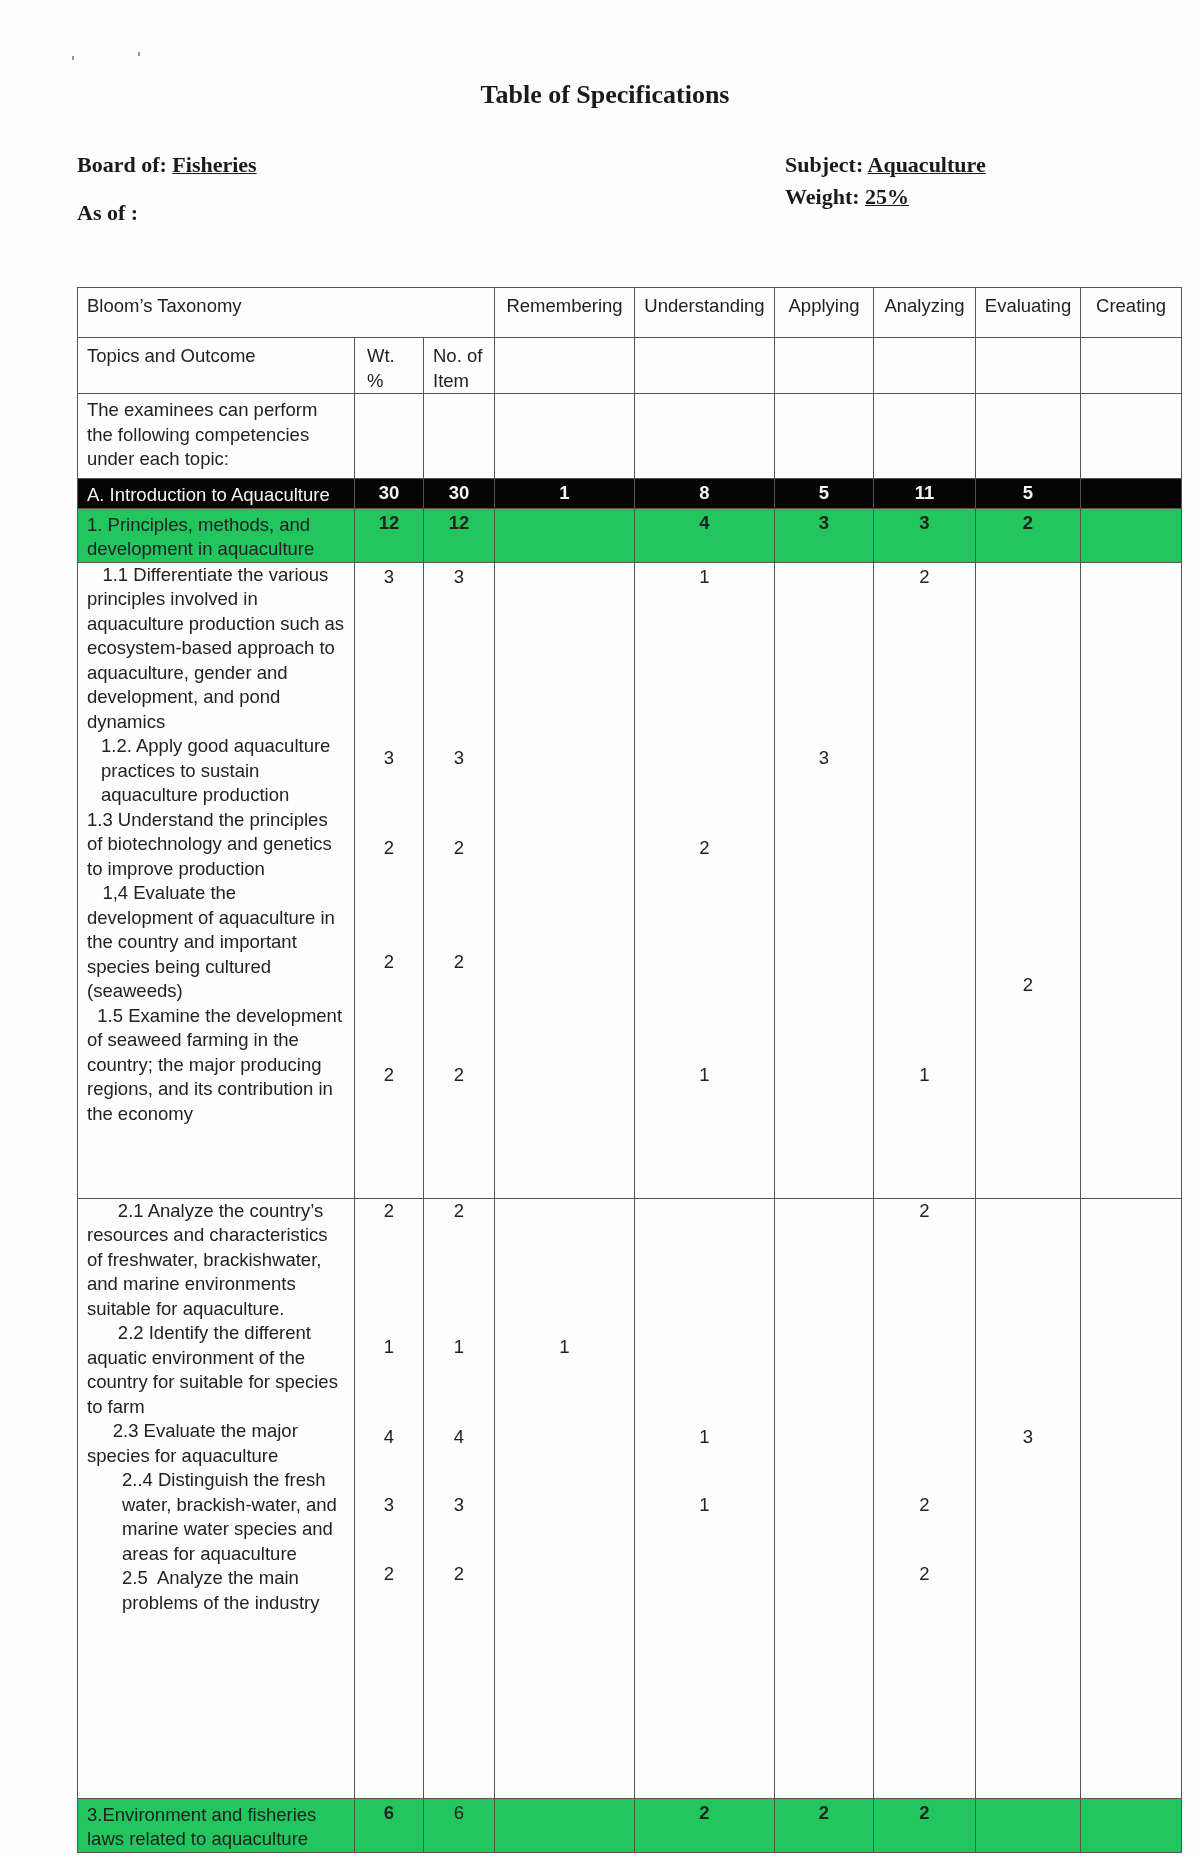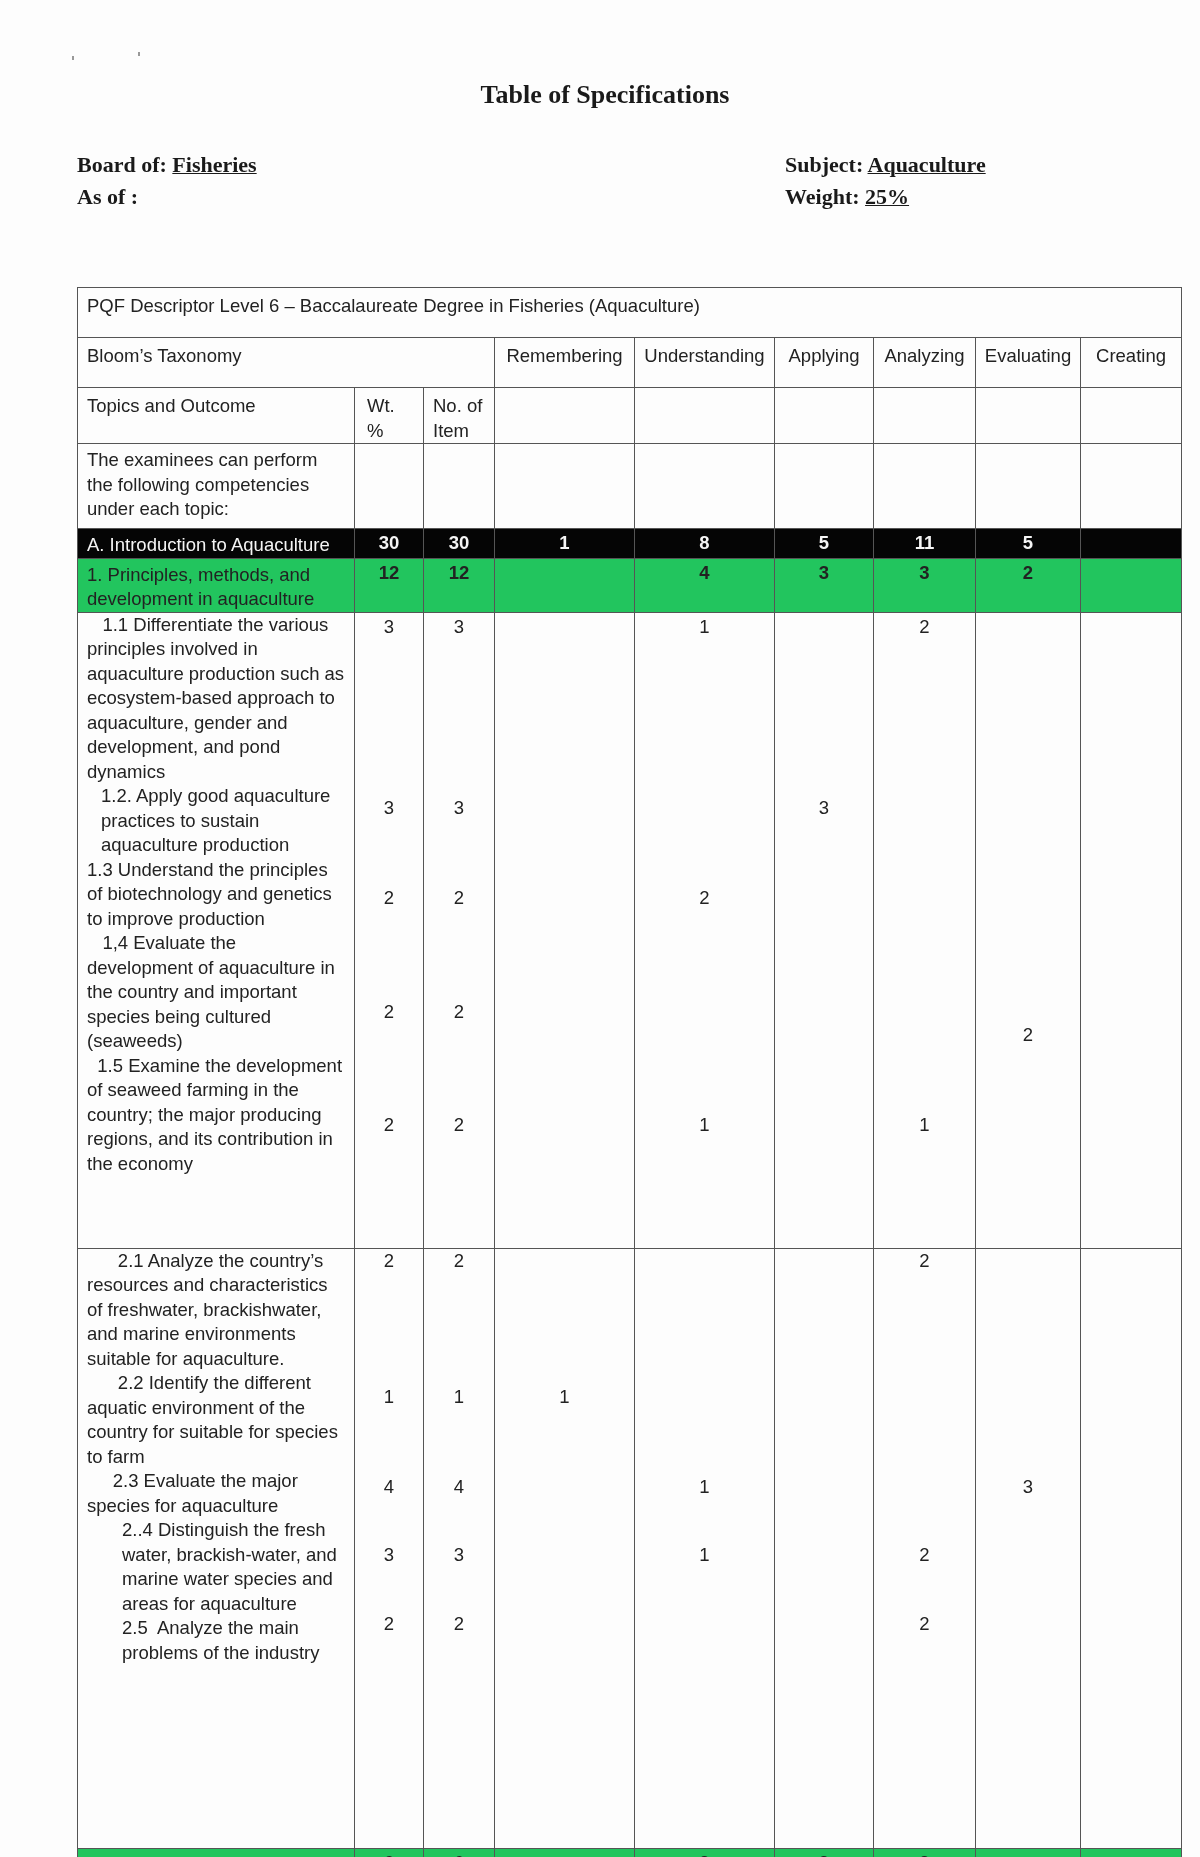--- a/index.html
+++ b/index.html
@@ -3,21 +3,21 @@
 <meta charset="utf-8">
 <style>
   html, body { margin:0; padding:0; }
   body { width:1200px; height:1857px; background:#fdfdfd; position:relative; overflow:hidden; }
   .serif { font-family: "Liberation Serif", "DejaVu Serif", serif; color:#1a1a1a; }
   .sans  { font-family: "Liberation Sans", "DejaVu Sans", sans-serif; color:#222; }
   #title { position:absolute; left:0; width:1210px; top:80px; text-align:center; font-size:26px; font-weight:bold; }
   .meta { position:absolute; font-size:22px; font-weight:bold; }
   .meta u { text-decoration:underline; text-decoration-thickness:1px; }
   #board { left:77px; top:152px; }
-  #asof  { left:77px; top:184px; }
+  #asof  { left:77px; top:200px; }
   #subject { left:785px; top:152px; }
   #weight  { left:785px; top:184px; }
   .tick { position:absolute; width:2px; height:4px; background:#999; }
 
   #tos { position:absolute; left:77px; top:287px; border-collapse:collapse; table-layout:fixed; font-size:18.5px; }
   #tos td { border:1.4px solid #555; padding:0; vertical-align:top; line-height:24.5px; overflow:hidden; }
   #tos td.txt { padding:4px 8px 0 9px; }
   #tos td.num { text-align:center; padding-top:2px; }
   #tos td.hdr { padding:6px 9px 0 9px; }
   #tos td.hcol { text-align:center; padding-top:6px; }
@@ -62,23 +62,20 @@
       <col style="width:71px">
       <col style="width:140px">
     <col style="width:140px">
       <col style="width:99px">
       <col style="width:102px">
       <col style="width:105px">
       <col style="width:101px">
   </colgroup>
 
   <tbody>
-      <tr style="height:50px">
-    <td colspan="9" class="hdr">PQF Descriptor Level 6 – Baccalaureate Degree in Fisheries (Aquaculture)</td>
-  </tr>
 
   <tr style="height:50px">
     <td colspan="3" class="hdr">Bloom’s Taxonomy</td>
     <td class="hcol">Remembering</td>
     <td class="hcol">Understanding</td>
     <td class="hcol">Applying</td>
     <td class="hcol">Analyzing</td>
     <td class="hcol">Evaluating</td>
     <td class="hcol">Creating</td>
   </tr>

